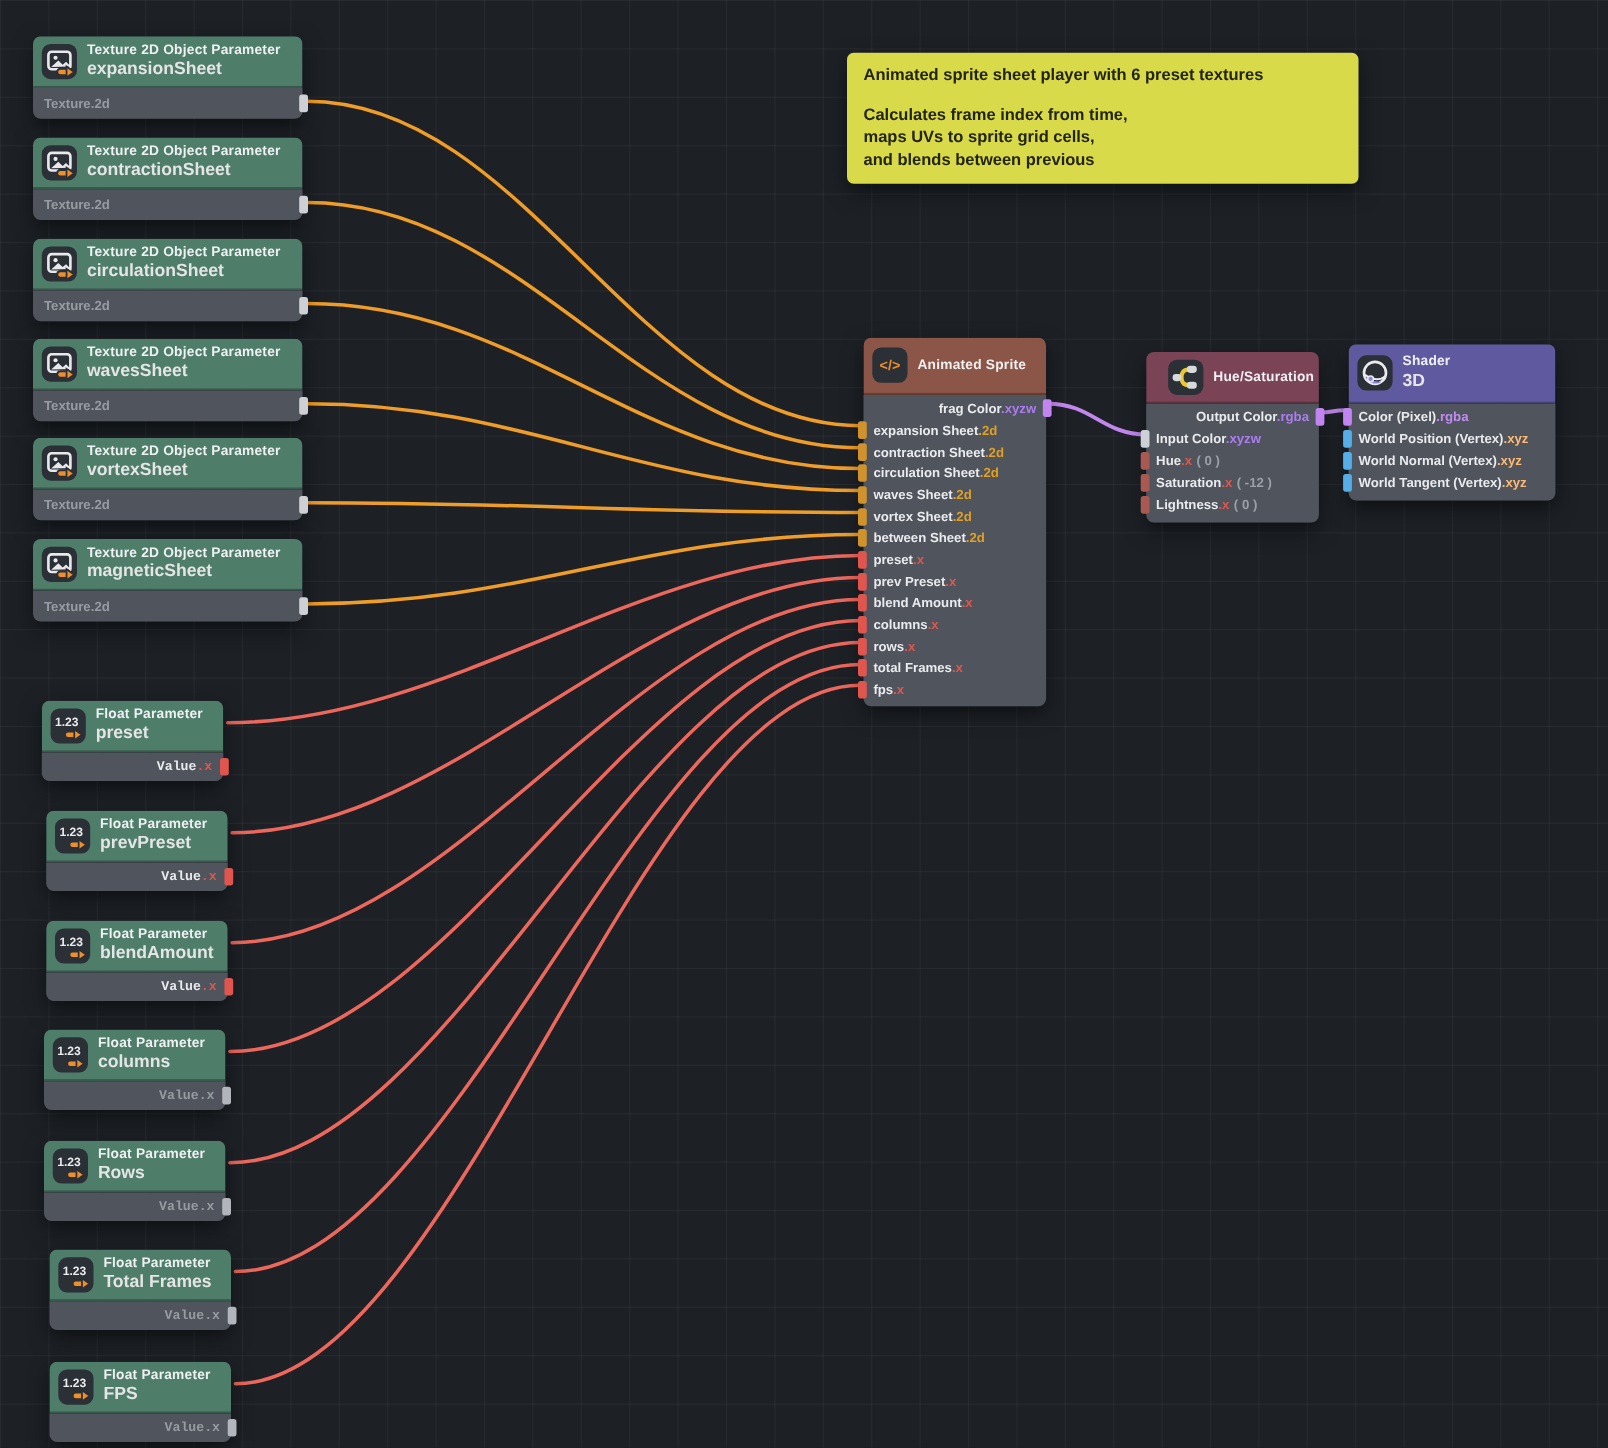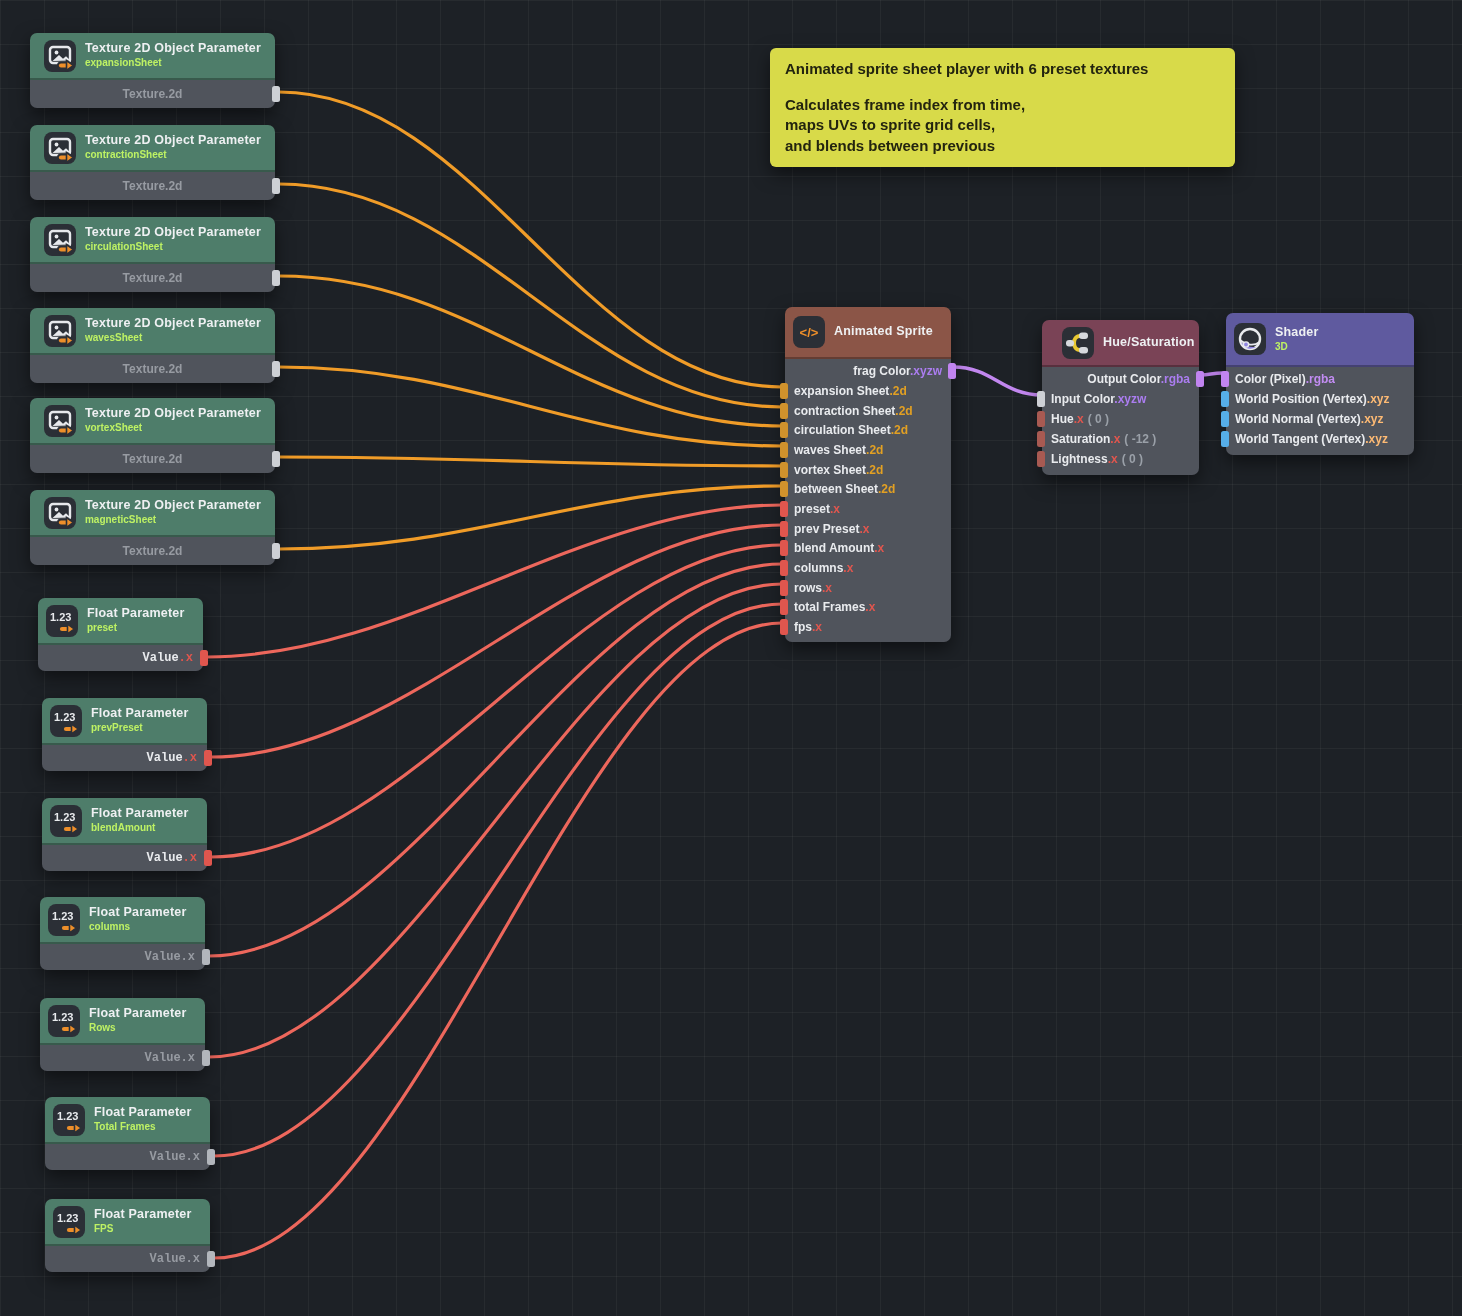--- a/index.html
+++ b/index.html
@@ -26,44 +26,44 @@
   .hdr-brown{background:#8b5547;}
   .hdr-maroon{background:#7a4356;padding-left:20px;}
   .hdr-purple{background:#5f5a9f;}
   .node-body{background:#50545c;border-radius:0 0 7px 7px;position:relative;}
   .icon-box{
     width:32px;height:32px;min-width:32px;background:#2b2f36;border-radius:8px;
     display:flex;align-items:center;justify-content:center;position:relative;
   }
   .hdr-text{display:flex;flex-direction:column;line-height:1.25;}
   .hdr-title{color:#eef0f2;font-size:12.5px;letter-spacing:.2px;}
-  .hdr-name{color:#bef264;font-size:10px;}
+  .hdr-name{color:#e5e5e5;font-size:16px;}
   .row{display:flex;align-items:center;position:relative;padding:0 9px;white-space:nowrap;}
   .row-out{justify-content:flex-end;}
   .port{position:absolute;width:8px;height:16px;border-radius:2.5px;top:50%;margin-top:-8px;}
   .port-l{left:-5px;}
   .port-r{right:-5px;}
   .p-white{background:#cdd0d5;}
   .p-orange{background:#d0922c;}
   .p-red{background:#e0564e;}
   .p-red-dim{background:#a85a52;}
   .p-gray{background:#b2b6bc;}
   .p-purple{background:#c184f0;}
   .p-blue{background:#56aee8;}
   .sfx-orange{color:#e2a023;}
   .sfx-red{color:#e0564e;}
   .sfx-purple{color:#ab7df0;}
   .sfx-purple-lt{color:#c18cf2;}
   .sfx-blue{color:#fdba74;}
   .txt-dim{color:#979ba2;}
   .val-gray{color:#9aa0a8;margin-left:4px;}
   .tex-node{width:245px;}
-  .tex-node .node-header{height:45px;justify-content:center;}
-  .tex-node .node-body{height:28px;display:flex;align-items:center;justify-content:center;padding:0 10px;}
-  .flt-node{width:165px;}
+  .tex-node .node-header{height:45px;}
+  .tex-node .node-body{height:28px;display:flex;align-items:center;justify-content:flex-start;padding:0 10px;}
+  .flt-node{width:165px;margin-top:39px;}
   .flt-node .node-header{height:45px;}
   .flt-node .node-body{height:26px;display:flex;align-items:center;justify-content:flex-end;padding:0 10px;font-family:Liberation Mono, monospace;}
   .as-node{width:166px;}
   .as-node .node-header{height:50px;}
   .as-node .node-body{padding:2px 0 5px 0;}
   .as-node .row{height:19.7px;}
   .as-node .row-out{height:20px;}
   .hs-node{width:157px;}
   .hs-node .node-header{height:45px;}
   .hs-node .node-body{padding:2px 0 6px 0;}

